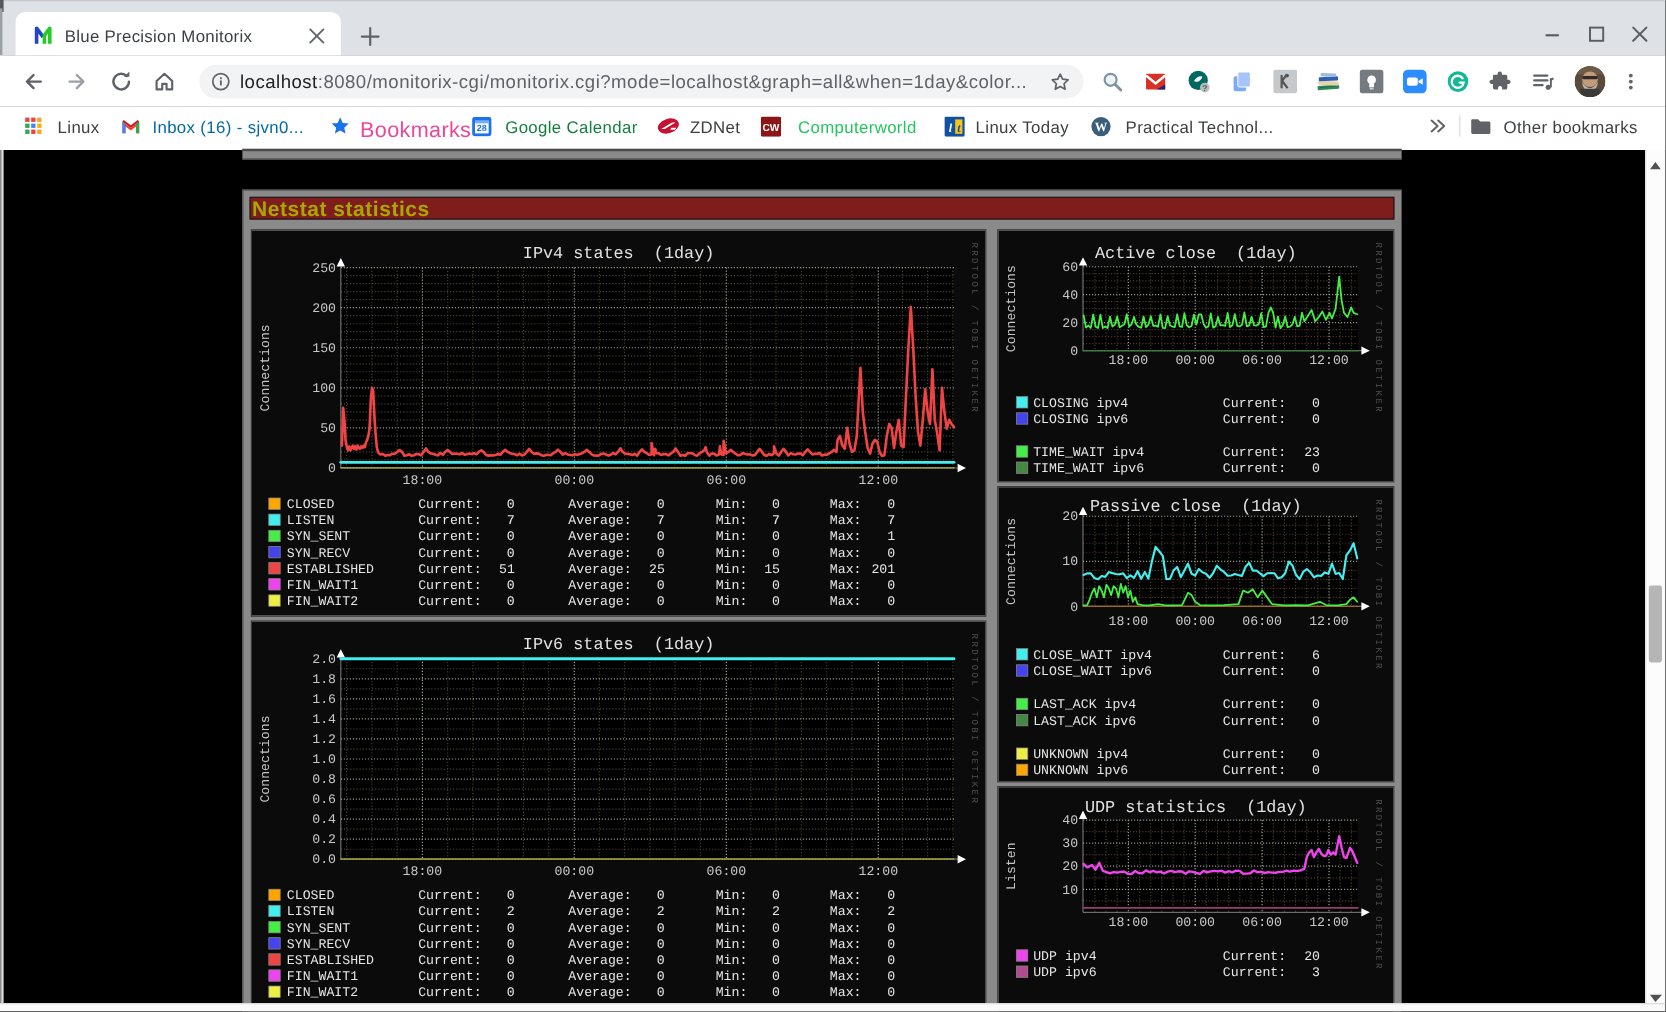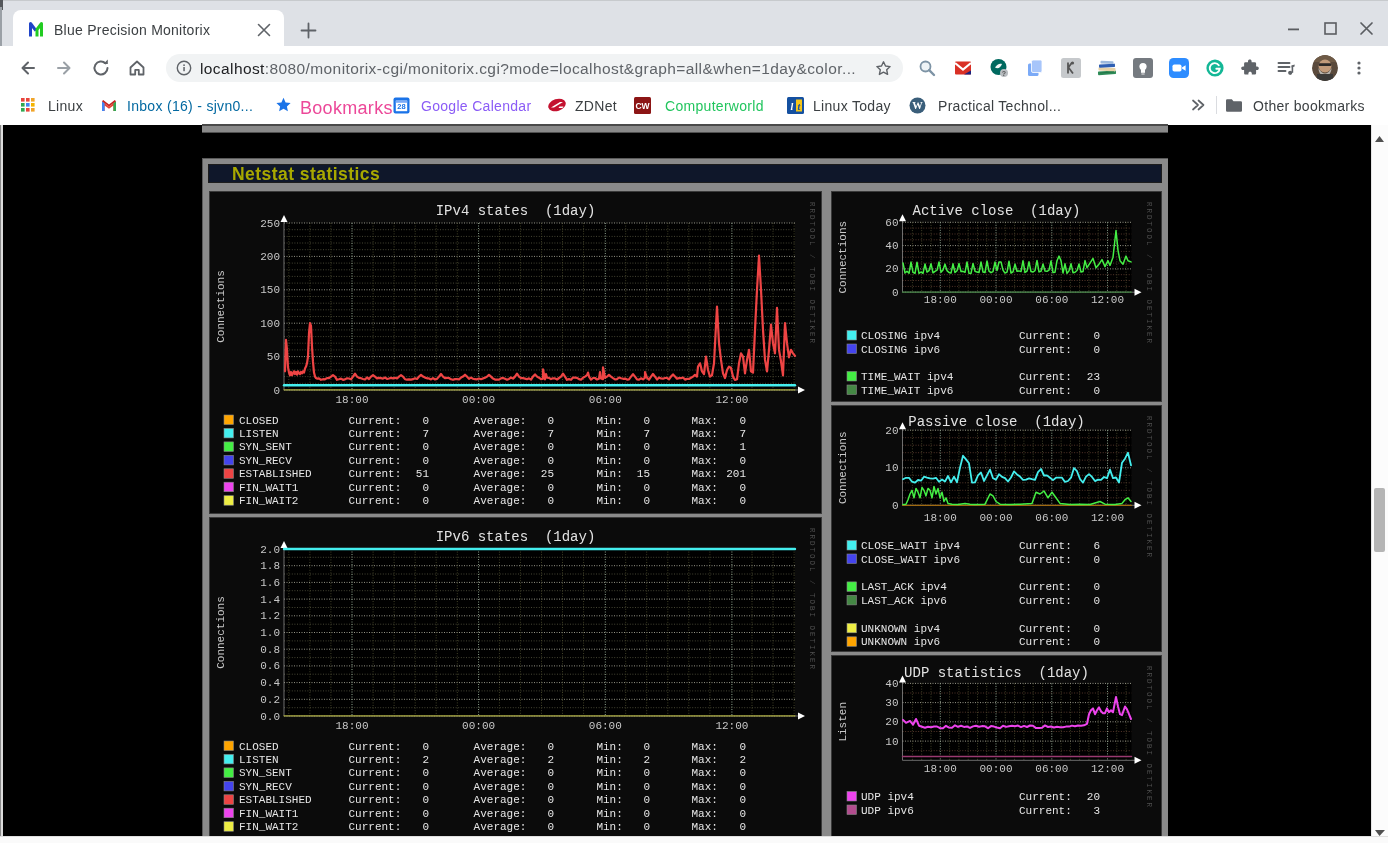--- a/index.html
+++ b/index.html
@@ -148,21 +148,21 @@
     <div style="position:absolute;left:275px;top:97px;width:17px;height:16px"><svg width="17" height="16" viewBox="0 0 17 16" style="" xmlns="http://www.w3.org/2000/svg">
         <path d="M8.5 0.8l2.1 4.6 5 .6-3.7 3.4 1 4.9-4.4-2.5-4.4 2.5 1-4.9L1.4 6l5-.6z" fill="#1a73e8"></path>
       </svg></div>
     <div style="position:absolute;left:300px;top:98px;height:17px;font-size:18px;letter-spacing:0.3px;color:#ec4899;white-space:nowrap">Bookmarks</div>
     <div style="position:absolute;left:393px;top:97px;width:17px;height:17px"><svg width="17" height="17" viewBox="0 0 17 17" style="" xmlns="http://www.w3.org/2000/svg">
         <rect x="0.5" y="0.5" width="16" height="16" rx="2" fill="#1a73e8"></rect>
         <rect x="2.8" y="3.6" width="11.4" height="10.6" fill="#fff"></rect>
         <rect x="2.8" y="3.6" width="11.4" height="2.2" fill="#7baaf7"></rect>
         <text x="8.5" y="12.4" font-size="7.5" font-weight="bold" fill="#1a73e8" text-anchor="middle" font-family="Liberation Sans, sans-serif">28</text>
       </svg></div>
-    <div style="position:absolute;left:421px;top:98px;height:17px;font-size:14px;letter-spacing:0.3px;color:#8b5cf6;white-space:nowrap">Google Calendar</div>
+    <div style="position:absolute;left:421px;top:98px;height:17px;font-size:14px;letter-spacing:0.3px;color:#15803d;white-space:nowrap">Google Calendar</div>
     <div style="position:absolute;left:547px;top:97px;width:20px;height:16px"><svg width="20" height="16" viewBox="0 0 20 16" style="" xmlns="http://www.w3.org/2000/svg">
         <ellipse cx="10" cy="8" rx="9" ry="6" fill="#c41230" transform="rotate(-18 10 8)"></ellipse>
         <path d="M4 10.5 13 5h3L7 10.5z" fill="#fff"></path>
         <path d="M12.5 9.5h4l-1 1.6h-4z" fill="#fff"></path>
       </svg></div>
     <div style="position:absolute;left:575px;top:98px;height:17px;font-size:14px;letter-spacing:0.3px;color:#3c4043;white-space:nowrap">ZDNet</div>
     <div style="position:absolute;left:634px;top:97px;width:17px;height:17px"><svg width="17" height="17" viewBox="0 0 17 17" style="" xmlns="http://www.w3.org/2000/svg">
         <rect width="17" height="17" rx="1.5" fill="#8c1515"></rect>
         <text x="8.5" y="12.2" font-size="8.5" font-weight="bold" fill="#fff" text-anchor="middle" font-family="Liberation Sans, sans-serif">CW</text>
       </svg></div>
@@ -185,21 +185,21 @@
     <div style="position:absolute;left:1216px;top:96px;width:1px;height:18px;background:#dadce0"></div>
     <div style="position:absolute;left:1225px;top:98px;width:18px;height:15px"><svg width="18" height="15" viewBox="0 0 18 15" style="" xmlns="http://www.w3.org/2000/svg">
         <path d="M1 2.5a1.2 1.2 0 0 1 1.2-1.2h4.6l1.7 2h7.3A1.2 1.2 0 0 1 17 4.5v8a1.2 1.2 0 0 1-1.2 1.2H2.2A1.2 1.2 0 0 1 1 12.5z" fill="#5f6368"></path>
       </svg></div>
     <div style="position:absolute;left:1253px;top:98px;height:17px;font-size:14px;letter-spacing:0.3px;color:#3c4043;white-space:nowrap">Other bookmarks</div>
     <div style="position:absolute;left:0;top:125px;width:1388px;height:718px;background:#000;overflow:hidden"></div>
     <div style="position:absolute;left:0;top:125px;width:1px;height:711px;background:#8a8a8a"></div>
     <div style="position:absolute;left:1px;top:125px;width:2px;height:711px;background:#dcdcdc"></div>
     <div style="position:absolute;left:202px;top:124px;width:966px;height:9px;background:#8a8a8a;border-top:2px solid #4a4a4a;border-bottom:1px solid #505050"></div>
     <div style="position:absolute;left:202px;top:158px;width:966px;height:685px;background:#8a8a8a;border-top:1px solid #5a5a5a;border-left:1px solid #5a5a5a"></div>
-    <div style="position:absolute;left:208px;top:164px;width:954px;height:19px;background:#0f172a;border:1px solid #1d1d1d;font-size:17.5px;font-weight:bold;color:#a8a800;line-height:18px;padding-left:23px;letter-spacing:0.45px">Netstat statistics</div>
+    <div style="position:absolute;left:208px;top:164px;width:954px;height:19px;background:#7f1d1d;border:1px solid #1d1d1d;font-size:17.5px;font-weight:bold;color:#a8a800;line-height:18px;padding-left:1px;letter-spacing:0.45px">Netstat statistics</div>
     <div style="position:absolute;left:210px;top:192px;width:611px;height:321px;outline:1px solid #3a3a3a">
       <svg width="611" height="321" xmlns="http://www.w3.org/2000/svg" style="display:block">
         <rect width="611" height="321" fill="#0b0b0b"></rect>
         <rect x="74" y="31" width="511" height="167" fill="#000000"></rect>
         <line x1="74.0" y1="191.3" x2="585.0" y2="191.3" stroke="#4a4a38" stroke-width="1" stroke-dasharray="1,1.6" opacity="0.95"></line>
         <line x1="74.0" y1="184.6" x2="585.0" y2="184.6" stroke="#4a4a38" stroke-width="1" stroke-dasharray="1,1.6" opacity="0.95"></line>
         <line x1="74.0" y1="178.0" x2="585.0" y2="178.0" stroke="#4a4a38" stroke-width="1" stroke-dasharray="1,1.6" opacity="0.95"></line>
         <line x1="74.0" y1="171.3" x2="585.0" y2="171.3" stroke="#4a4a38" stroke-width="1" stroke-dasharray="1,1.6" opacity="0.95"></line>
         <line x1="74.0" y1="157.9" x2="585.0" y2="157.9" stroke="#4a4a38" stroke-width="1" stroke-dasharray="1,1.6" opacity="0.95"></line>
         <line x1="74.0" y1="151.2" x2="585.0" y2="151.2" stroke="#4a4a38" stroke-width="1" stroke-dasharray="1,1.6" opacity="0.95"></line>

